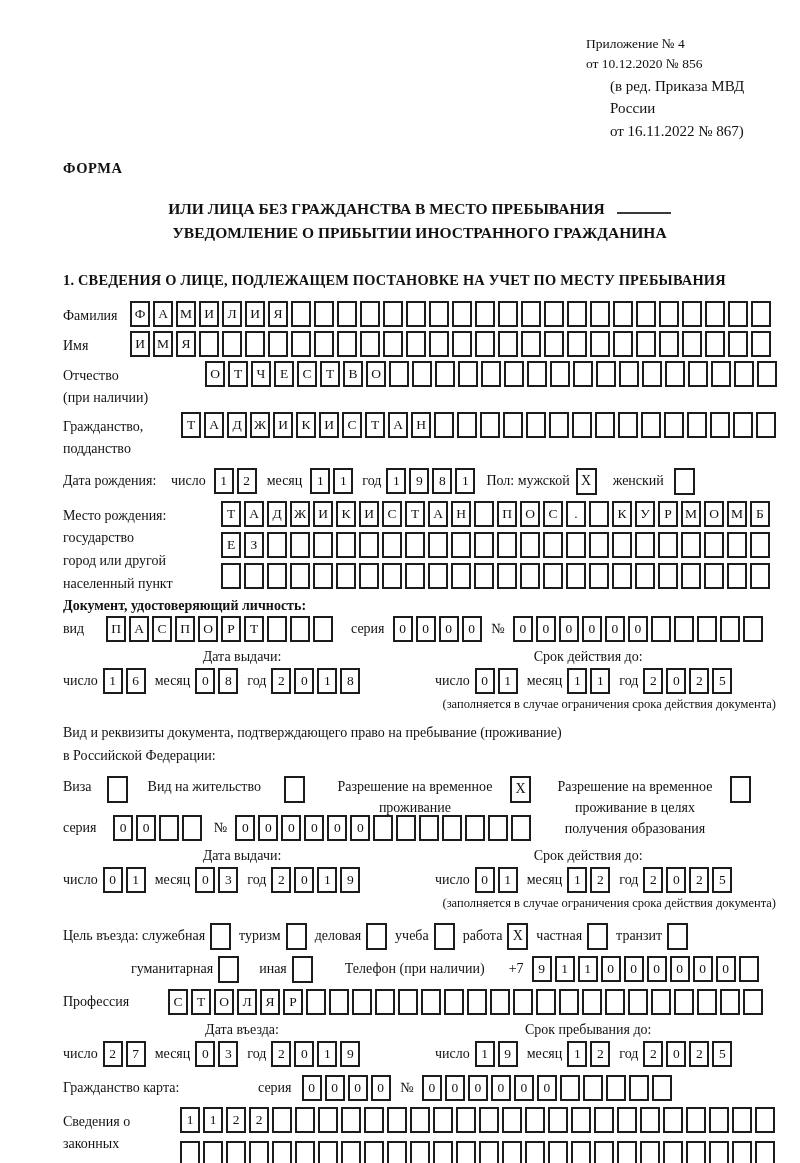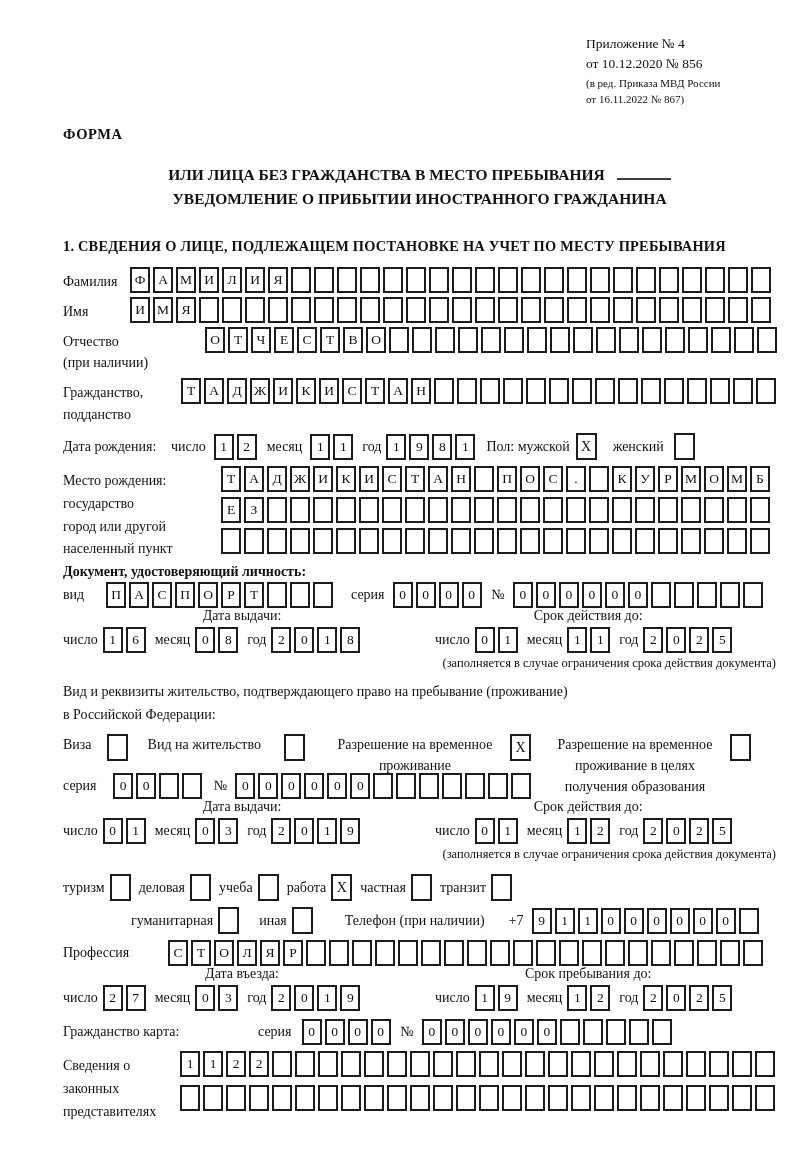--- a/index.html
+++ b/index.html
@@ -7,21 +7,21 @@
   body {
     width: 800px; min-height: 1163px;
     color: #111;
     font-family: "Liberation Serif", "DejaVu Serif", serif;
     font-size: 14px;
   }
   .page { width: 800px; min-height: 1163px; padding: 34px 24px 24px 63px; background: #fff; }
 
   
   .ref-block { width: 190px; margin-left: auto; line-height: 1.5; font-size: 13.5px; }
-  .ref-block .small { font-size: 11px; }
+  .ref-block .small { font-size: 15px; margin-left: 24px; }
   .forma { text-align: left; font-weight: bold; font-size: 14.5px; margin: 18px 6px 0 0; letter-spacing: 0.6px; }
 
   .title { text-align: center; font-weight: bold; font-size: 15.5px; line-height: 1.55; margin-top: 20px; }
   .uline { display: inline-block; width: 54px; border-bottom: 2px solid #3a3a3a; margin-left: 12px; }
 
   .sec-heading { font-weight: bold; font-size: 14.4px; margin-top: 27px; white-space: nowrap; letter-spacing: 0.2px; }
 
   .row { display: flex; align-items: flex-start; margin-top: 4px; }
   .row.vcenter { align-items: center; }
   .flabel { flex: none; padding-top: 4px; line-height: 1.55; }
@@ -33,21 +33,21 @@
     font-family: "Liberation Serif", "DejaVu Serif", serif;
   }
   .cell { width: 20px; height: 26px; font-size: 13.5px; }
   .cb   { width: 21px; height: 27px; font-size: 14px; }
 
   .stack > .cells { display: flex; margin-bottom: 5px; }
   .slabel { flex: none; }
 
   .doc-heading { text-align: left; font-weight: bold; font-size: 14px; margin-top: 3px; }
 
-  .date-block { display: flex; }
+  .date-block { display: flex; margin-top: 7px; }
   .date-col.left { width: 358px; flex: none; }
   .date-col.right { flex: none; }
   .date-caption { text-align: center; margin-bottom: 3px; }
   .date-line { display: flex; align-items: center; }
   .date-line .slabel { margin-right: 5px; }
   .date-line .cells { margin-right: 9px; }
   .valid-note { text-align: right; font-size: 12.5px; margin-top: 3px; }
 
   .two-col-gap { margin-left: 14px; }
 
@@ -422,21 +422,21 @@
             <span class="cell">0</span>
             <span class="cell">2</span>
             <span class="cell">5</span>
           </span>
       </div>
     </div>
   </div>
   <div class="valid-note">(заполняется в случае ограничения срока действия документа)</div>
 
   <div class="mt10 lh">
-    <div>Вид и реквизиты жительство, подтверждающего право на пребывание (проживание)</div>
+    <div>Вид и реквизиты документа, подтверждающего право на пребывание (проживание)</div>
     <div>в Российской Федерации:</div>
   </div>
 
   <div class="permit-row">
     <span class="permit-opt">
       <span class="txt">Виза</span>
       <span class="cells" style="margin-left:6px">
           <span class="cb"></span>
         </span>
     </span>
@@ -528,20 +528,26 @@
             <span class="cell">0</span>
             <span class="cell">2</span>
             <span class="cell">5</span>
           </span>
       </div>
     </div>
   </div>
   <div class="valid-note">(заполняется в случае ограничения срока действия документа)</div>
 
   <div class="purpose-row">
+    <span class="pair">
+      <span>Цель въезда: служебная</span>
+      <span class="cells">
+          <span class="cb"></span>
+        </span>
+    </span>
     <span class="pair">
       <span>туризм</span>
       <span class="cells">
           <span class="cb"></span>
         </span>
     </span>
     <span class="pair">
       <span>деловая</span>
       <span class="cells">
           <span class="cb"></span>

